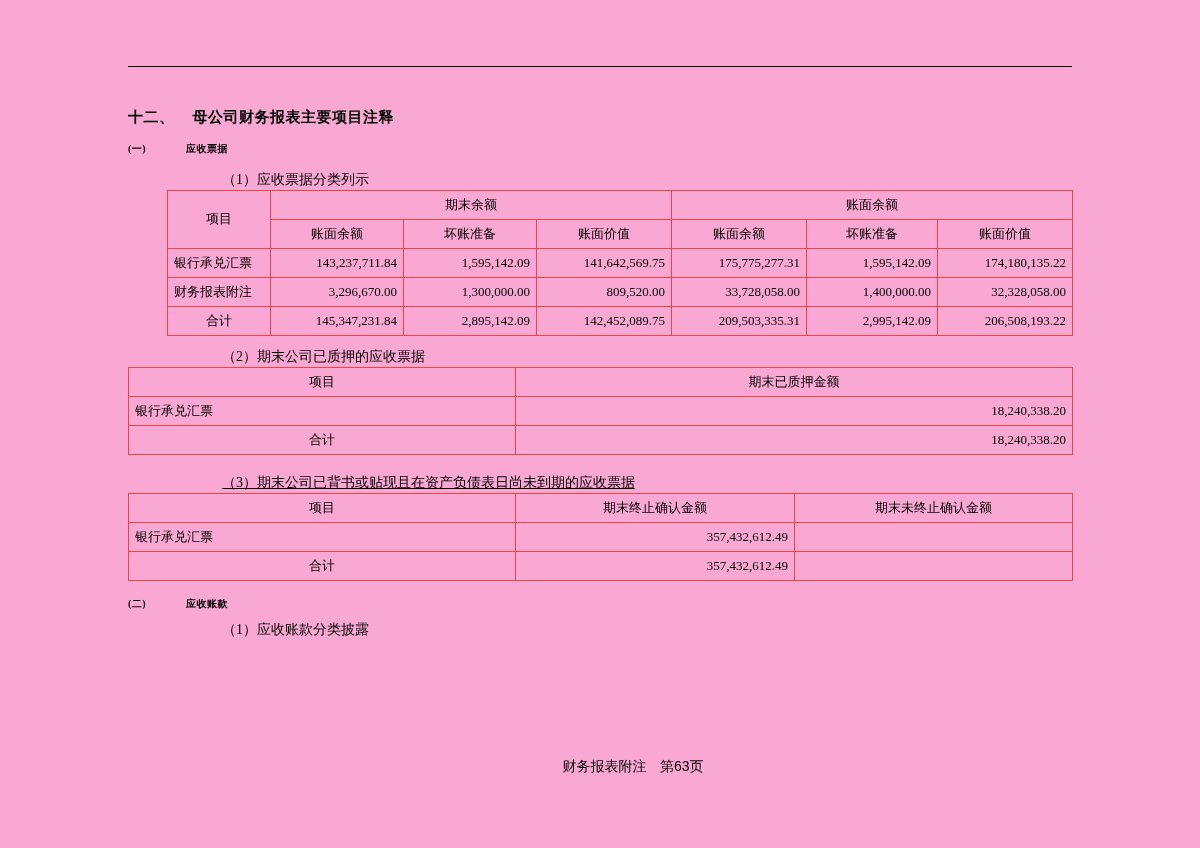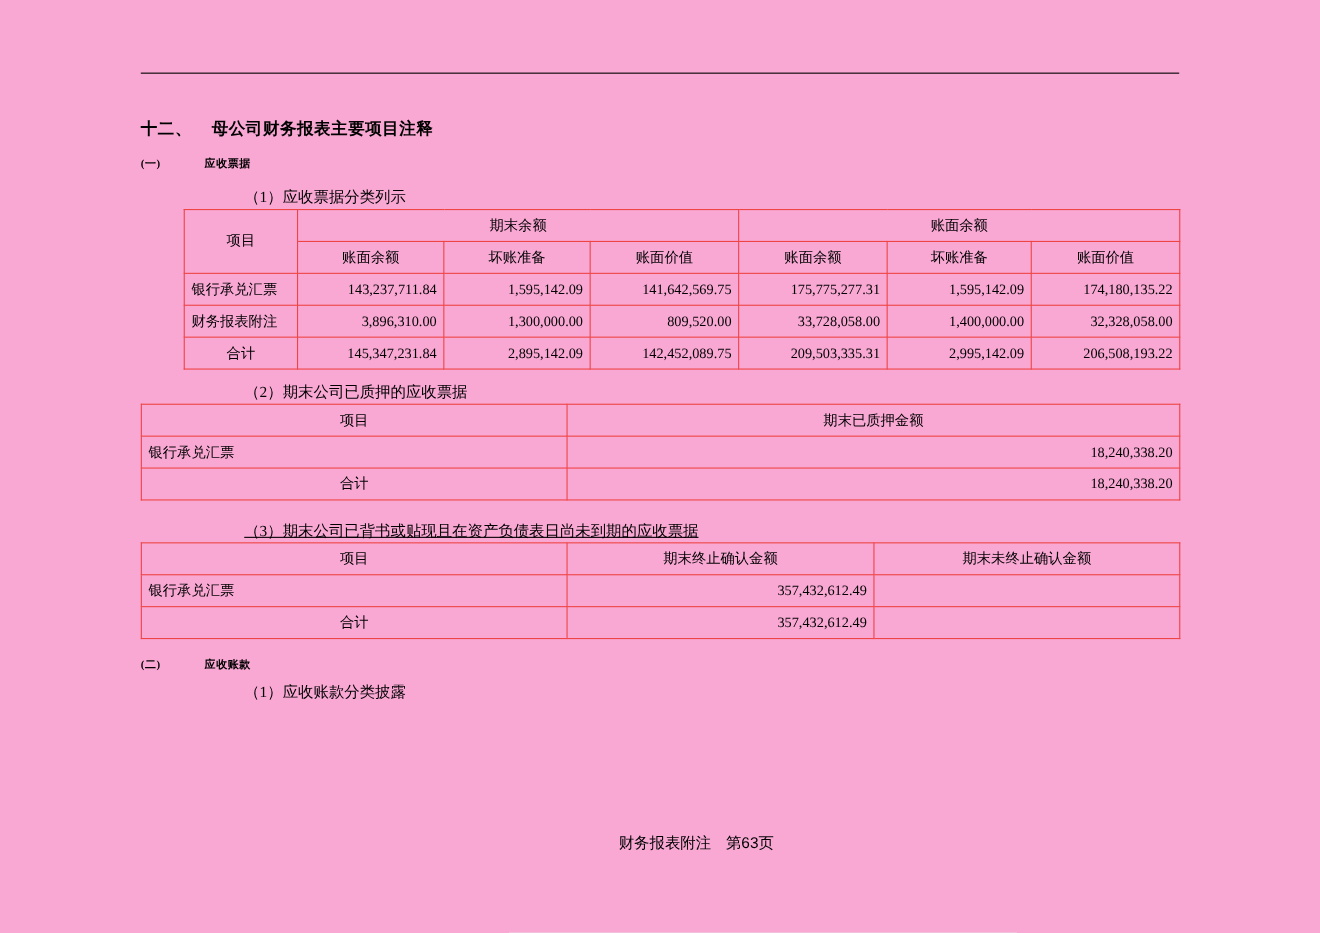--- a/index.html
+++ b/index.html
@@ -162,21 +162,21 @@
         <td class="l">银行承兑汇票</td>
         <td class="r">143,237,711.84</td>
         <td class="r">1,595,142.09</td>
         <td class="r">141,642,569.75</td>
         <td class="r">175,775,277.31</td>
         <td class="r">1,595,142.09</td>
         <td class="r">174,180,135.22</td>
       </tr>
       <tr>
         <td class="l">财务报表附注</td>
-        <td class="r">3,896,310.00</td>
+        <td class="r">3,296,670.00</td>
         <td class="r">1,300,000.00</td>
         <td class="r">809,520.00</td>
         <td class="r">33,728,058.00</td>
         <td class="r">1,400,000.00</td>
         <td class="r">32,328,058.00</td>
       </tr>
       <tr>
         <td class="c">合计</td>
         <td class="r">145,347,231.84</td>
         <td class="r">2,895,142.09</td>

